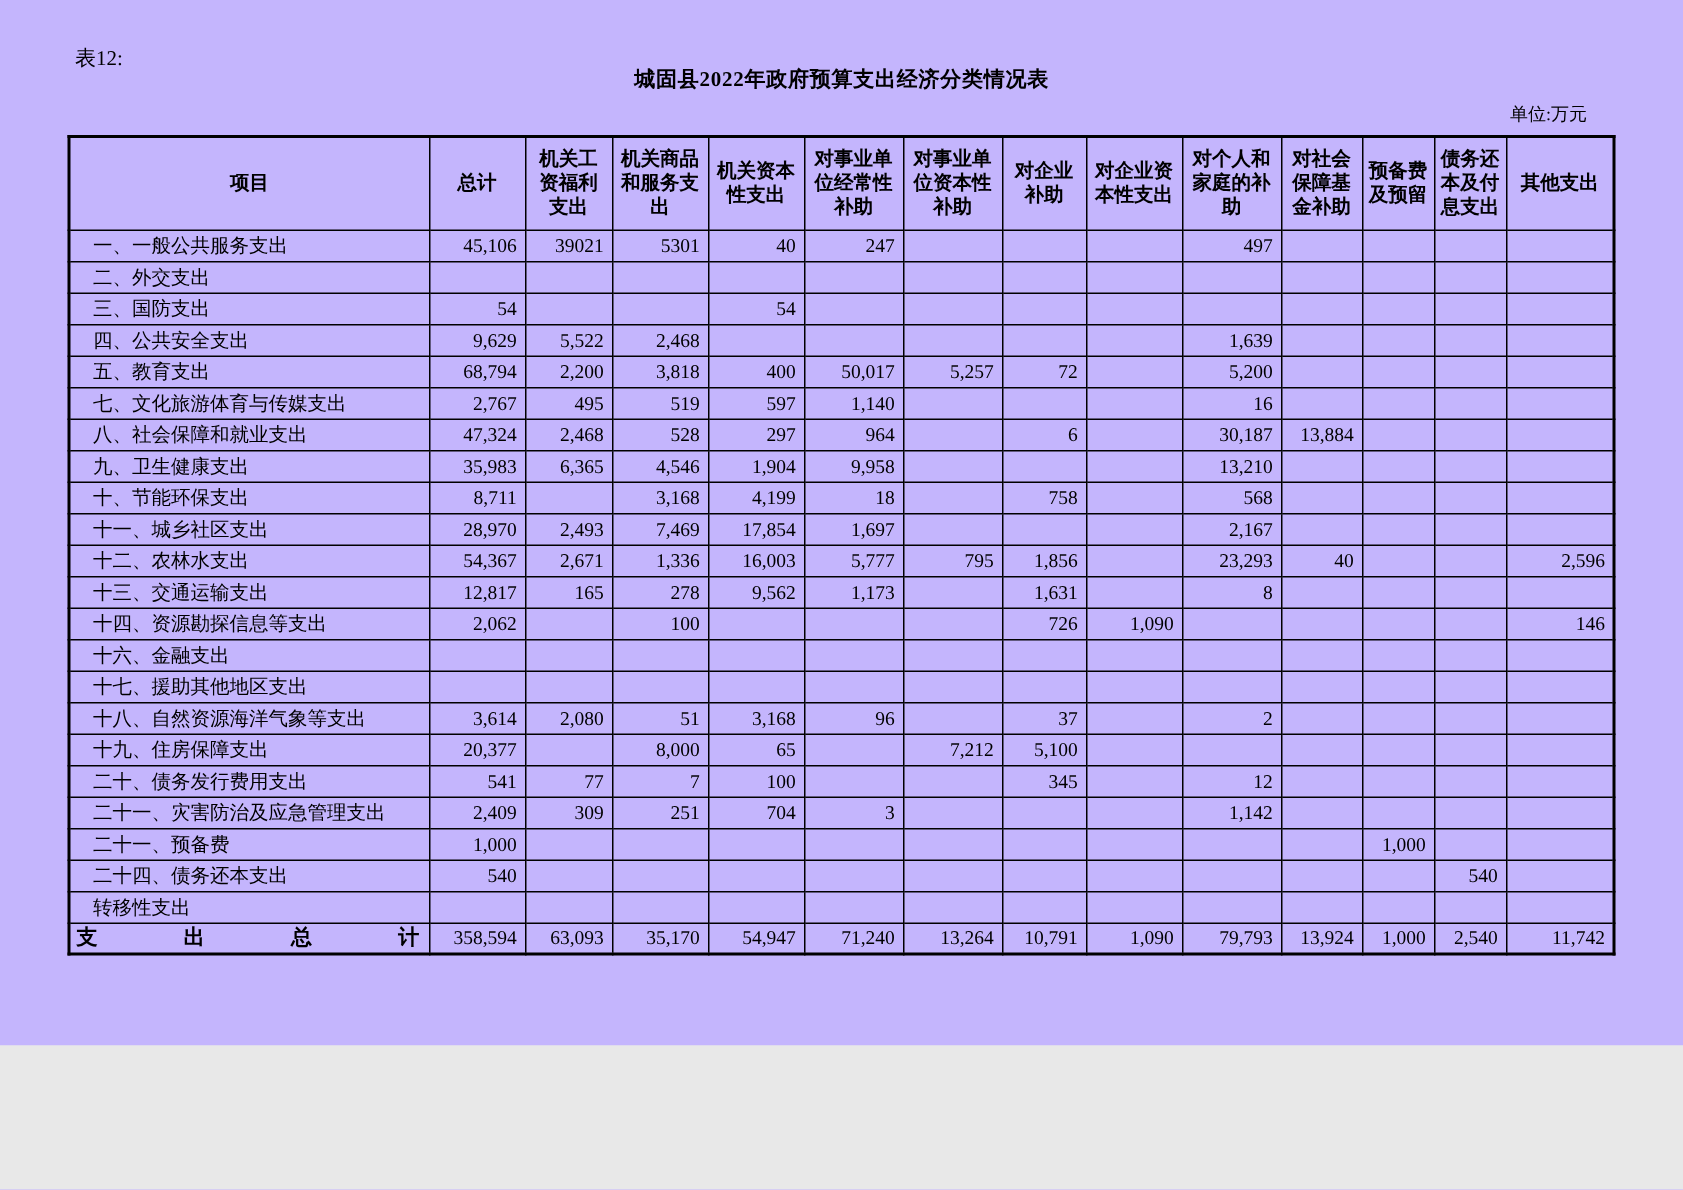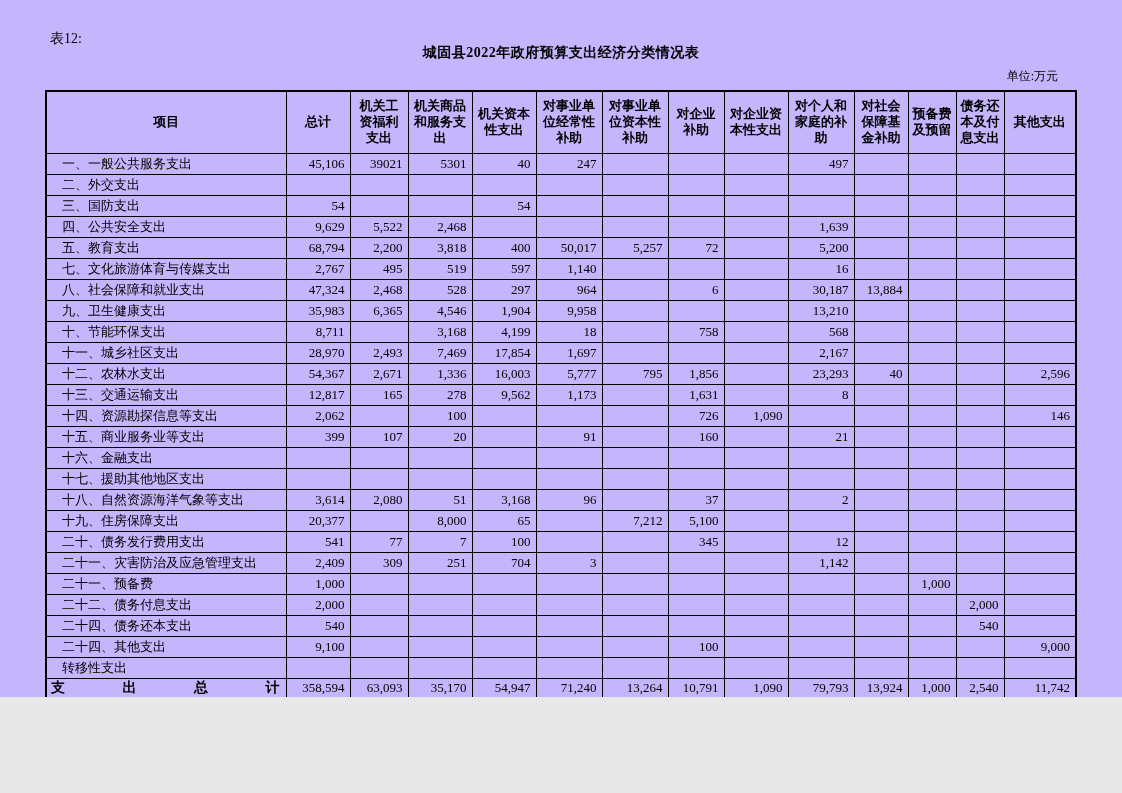--- a/index.html
+++ b/index.html
@@ -328,36 +328,20 @@
           <td class="num-cell"></td>
           <td class="num-cell">726</td>
           <td class="num-cell">1,090</td>
           <td class="num-cell"></td>
           <td class="num-cell"></td>
           <td class="num-cell"></td>
           <td class="num-cell"></td>
           <td class="num-cell">146</td>
         </tr>
         <tr>
-          <td class="label-cell">十五、商业服务业等支出</td>
-          <td class="num-cell">399</td>
-          <td class="num-cell">107</td>
-          <td class="num-cell">20</td>
-          <td class="num-cell"></td>
-          <td class="num-cell">91</td>
-          <td class="num-cell"></td>
-          <td class="num-cell">160</td>
-          <td class="num-cell"></td>
-          <td class="num-cell">21</td>
-          <td class="num-cell"></td>
-          <td class="num-cell"></td>
-          <td class="num-cell"></td>
-          <td class="num-cell"></td>
-        </tr>
-        <tr>
           <td class="label-cell">十六、金融支出</td>
           <td class="num-cell"></td>
           <td class="num-cell"></td>
           <td class="num-cell"></td>
           <td class="num-cell"></td>
           <td class="num-cell"></td>
           <td class="num-cell"></td>
           <td class="num-cell"></td>
           <td class="num-cell"></td>
           <td class="num-cell"></td>
@@ -456,66 +440,34 @@
           <td class="num-cell"></td>
           <td class="num-cell"></td>
           <td class="num-cell"></td>
           <td class="num-cell"></td>
           <td class="num-cell"></td>
           <td class="num-cell">1,000</td>
           <td class="num-cell"></td>
           <td class="num-cell"></td>
         </tr>
         <tr>
-          <td class="label-cell">二十二、债务付息支出</td>
-          <td class="num-cell">2,000</td>
-          <td class="num-cell"></td>
-          <td class="num-cell"></td>
-          <td class="num-cell"></td>
-          <td class="num-cell"></td>
-          <td class="num-cell"></td>
-          <td class="num-cell"></td>
-          <td class="num-cell"></td>
-          <td class="num-cell"></td>
-          <td class="num-cell"></td>
-          <td class="num-cell"></td>
-          <td class="num-cell">2,000</td>
-          <td class="num-cell"></td>
-        </tr>
-        <tr>
           <td class="label-cell">二十四、债务还本支出</td>
           <td class="num-cell">540</td>
           <td class="num-cell"></td>
           <td class="num-cell"></td>
           <td class="num-cell"></td>
           <td class="num-cell"></td>
           <td class="num-cell"></td>
           <td class="num-cell"></td>
           <td class="num-cell"></td>
           <td class="num-cell"></td>
           <td class="num-cell"></td>
           <td class="num-cell"></td>
           <td class="num-cell">540</td>
           <td class="num-cell"></td>
-        </tr>
-        <tr>
-          <td class="label-cell">二十四、其他支出</td>
-          <td class="num-cell">9,100</td>
-          <td class="num-cell"></td>
-          <td class="num-cell"></td>
-          <td class="num-cell"></td>
-          <td class="num-cell"></td>
-          <td class="num-cell"></td>
-          <td class="num-cell">100</td>
-          <td class="num-cell"></td>
-          <td class="num-cell"></td>
-          <td class="num-cell"></td>
-          <td class="num-cell"></td>
-          <td class="num-cell"></td>
-          <td class="num-cell">9,000</td>
         </tr>
         <tr>
           <td class="label-cell">转移性支出</td>
           <td class="num-cell"></td>
           <td class="num-cell"></td>
           <td class="num-cell"></td>
           <td class="num-cell"></td>
           <td class="num-cell"></td>
           <td class="num-cell"></td>
           <td class="num-cell"></td>

